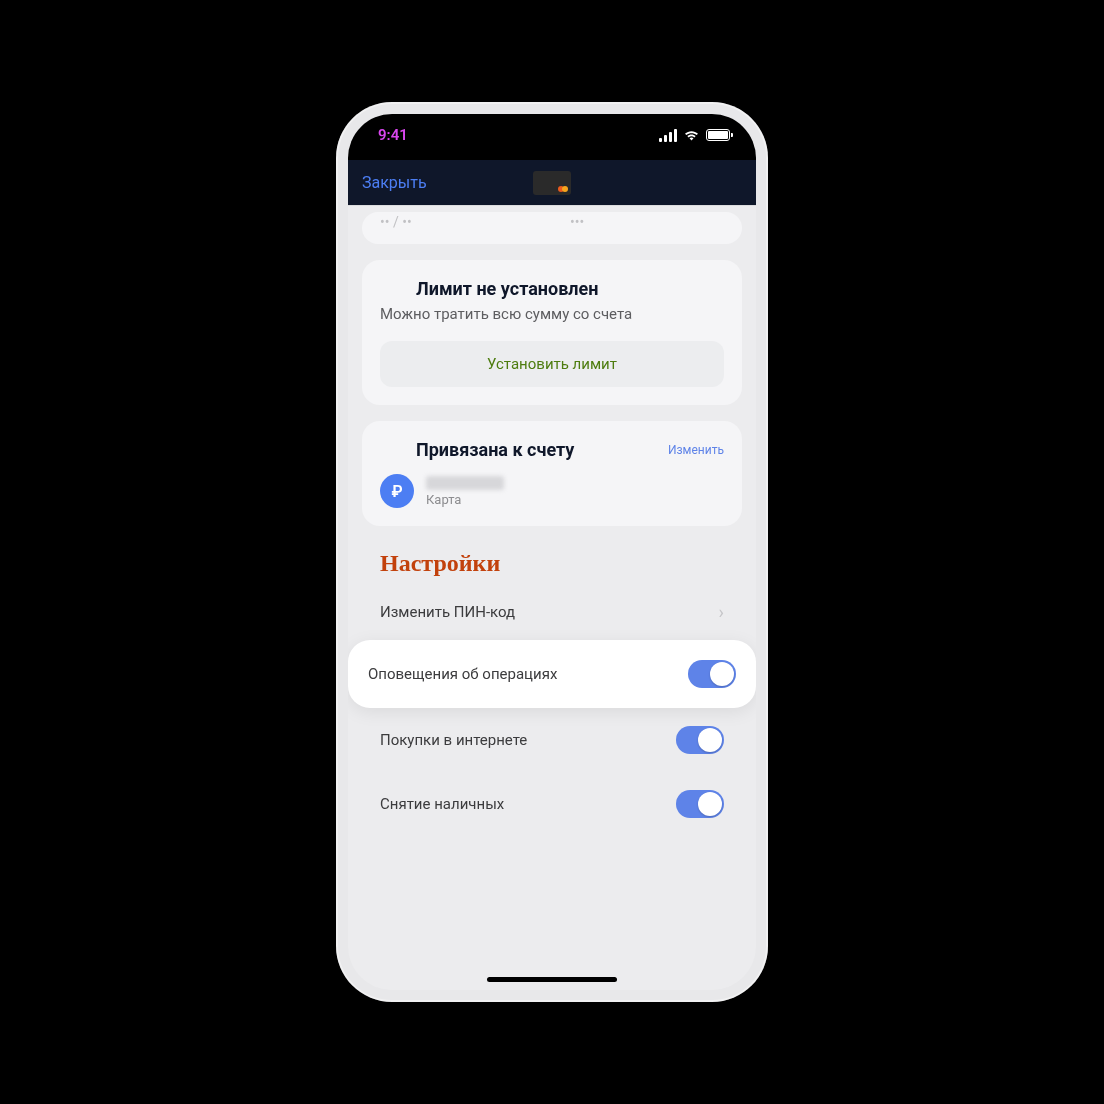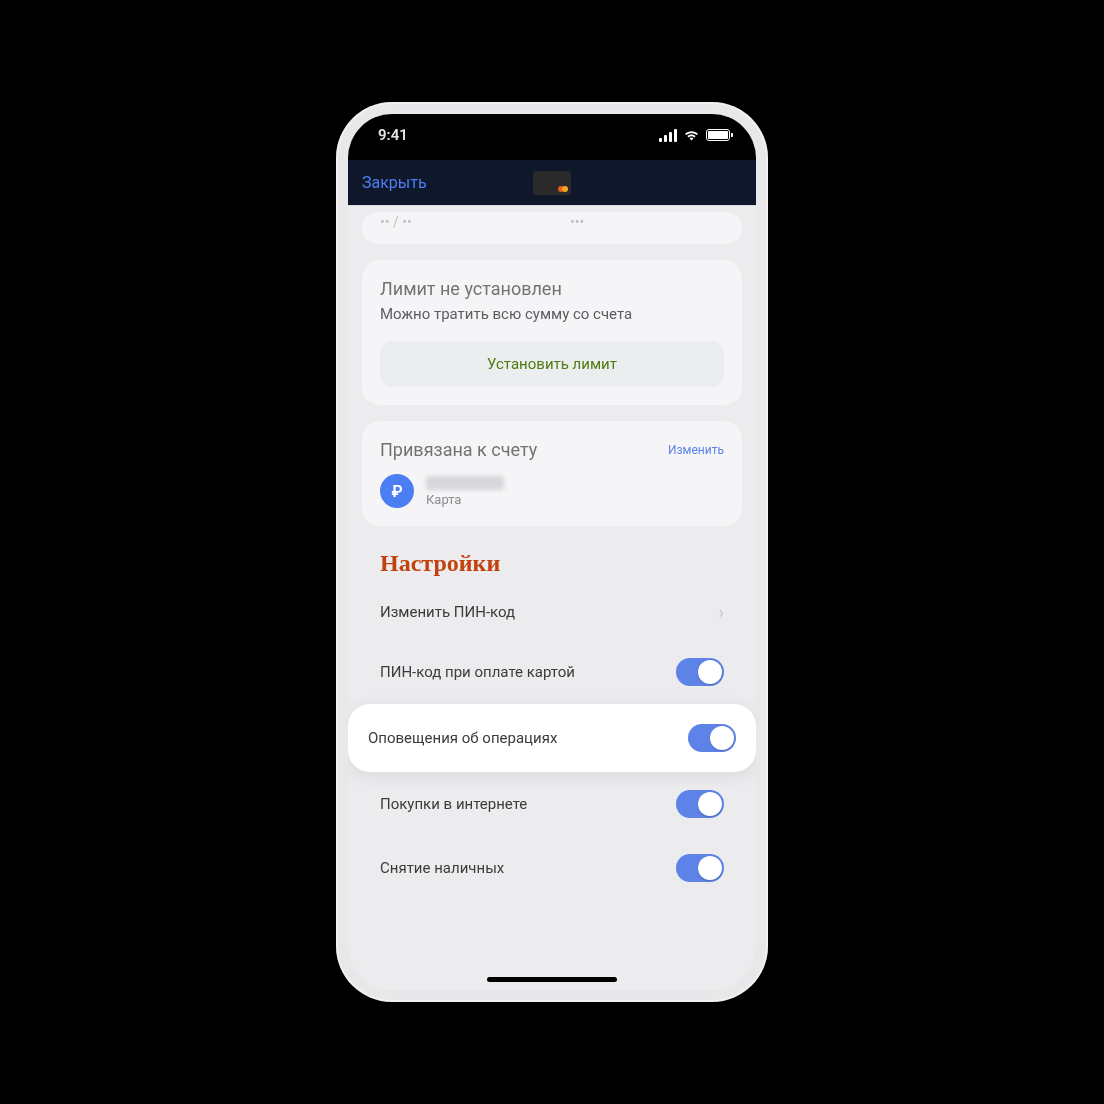--- a/index.html
+++ b/index.html
@@ -21,21 +21,21 @@
     display: flex;
     flex-direction: column;
   }
   .status-bar {
     height: 46px;
     background: #000;
     display: flex;
     align-items: center;
     justify-content: space-between;
     padding: 0 26px 4px 30px;
-    color: #e5e5e5;
+    color: #d946ef;
     font-size: 15px;
     font-weight: 600;
   }
   .status-icons { display: flex; align-items: center; gap: 6px; }
   .signal-bars { display: flex; align-items: flex-end; gap: 2px; }
   .signal-bars span { width: 3px; background: #fff; border-radius: 1px; }
   .signal-bars span:nth-child(1){height:4px}
   .signal-bars span:nth-child(2){height:7px}
   .signal-bars span:nth-child(3){height:10px}
   .signal-bars span:nth-child(4){height:13px}
@@ -74,21 +74,21 @@
   }
   .card.top-partial {
     margin-top: 6px;
     padding-top: 2px;
     padding-bottom: 14px;
     display:flex; gap:16px;
   }
   .masked-cell { flex:1; color:#c1c1c4; font-size:14px; }
   .masked-cell:last-child { padding-left: 20px; }
   
-  .card-title { font-size: 18px; font-weight: 400; color:#737373; }
+  .card-title { font-size: 18px; font-weight: 700; color:#0f172a;margin-left:36px; }
   .card-sub { font-size: 15px; color:#5d5d60; margin-top:6px; }
   .set-limit-btn {
     margin-top: 18px;
     background: #ecedef;
     border-radius: 12px;
     text-align: center;
     padding: 14px 0;
     color: #4d7c0f;
     font-size: 15px;
     cursor: pointer;
@@ -202,24 +202,20 @@
       </div>
 
       <div class="settings-block">
         <div class="settings-title">Настройки</div>
 
         <div class="setting-row link" style="margin-top:6px">
           <span>Изменить ПИН-код</span>
           <span class="chevron">›</span>
         </div>
 
-        <div class="setting-row">
-          <span>ПИН-код при оплате картой</span>
-          <div class="toggle"></div>
-        </div>
 
         <div class="setting-row highlight">
           <span>Оповещения об операциях</span>
           <div class="toggle"></div>
         </div>
 
         <div class="setting-row">
           <span>Покупки в интернете</span>
           <div class="toggle"></div>
         </div>

